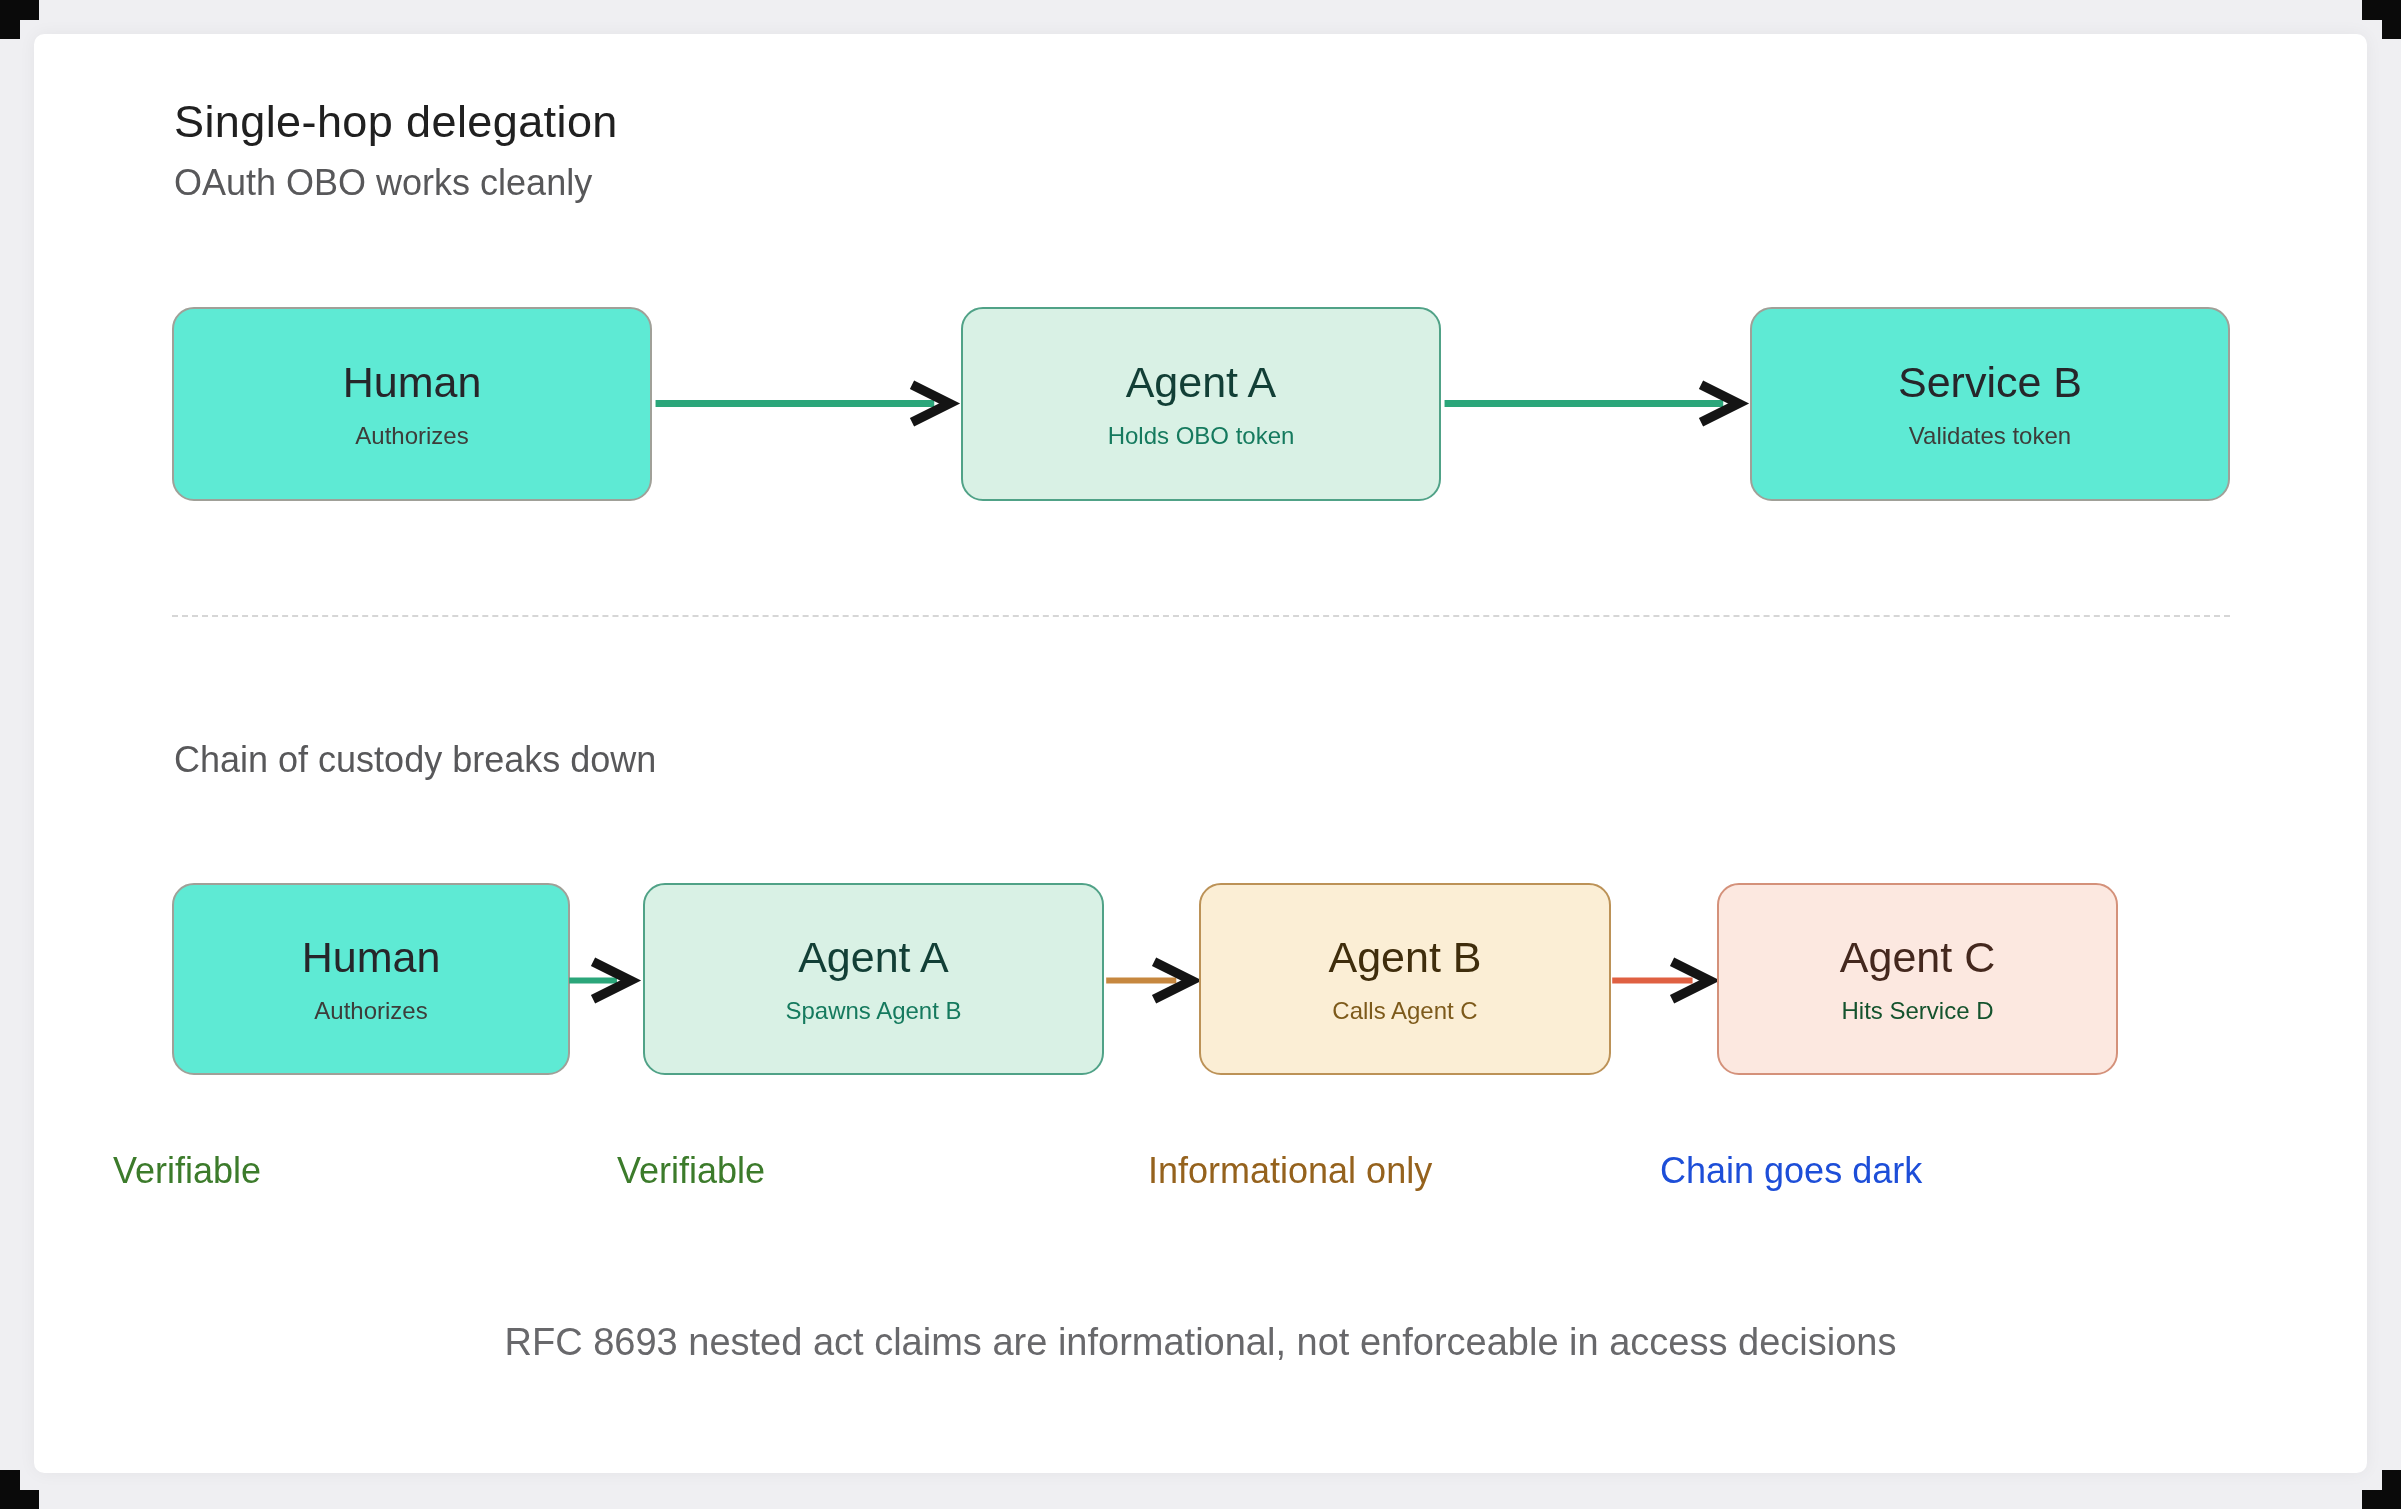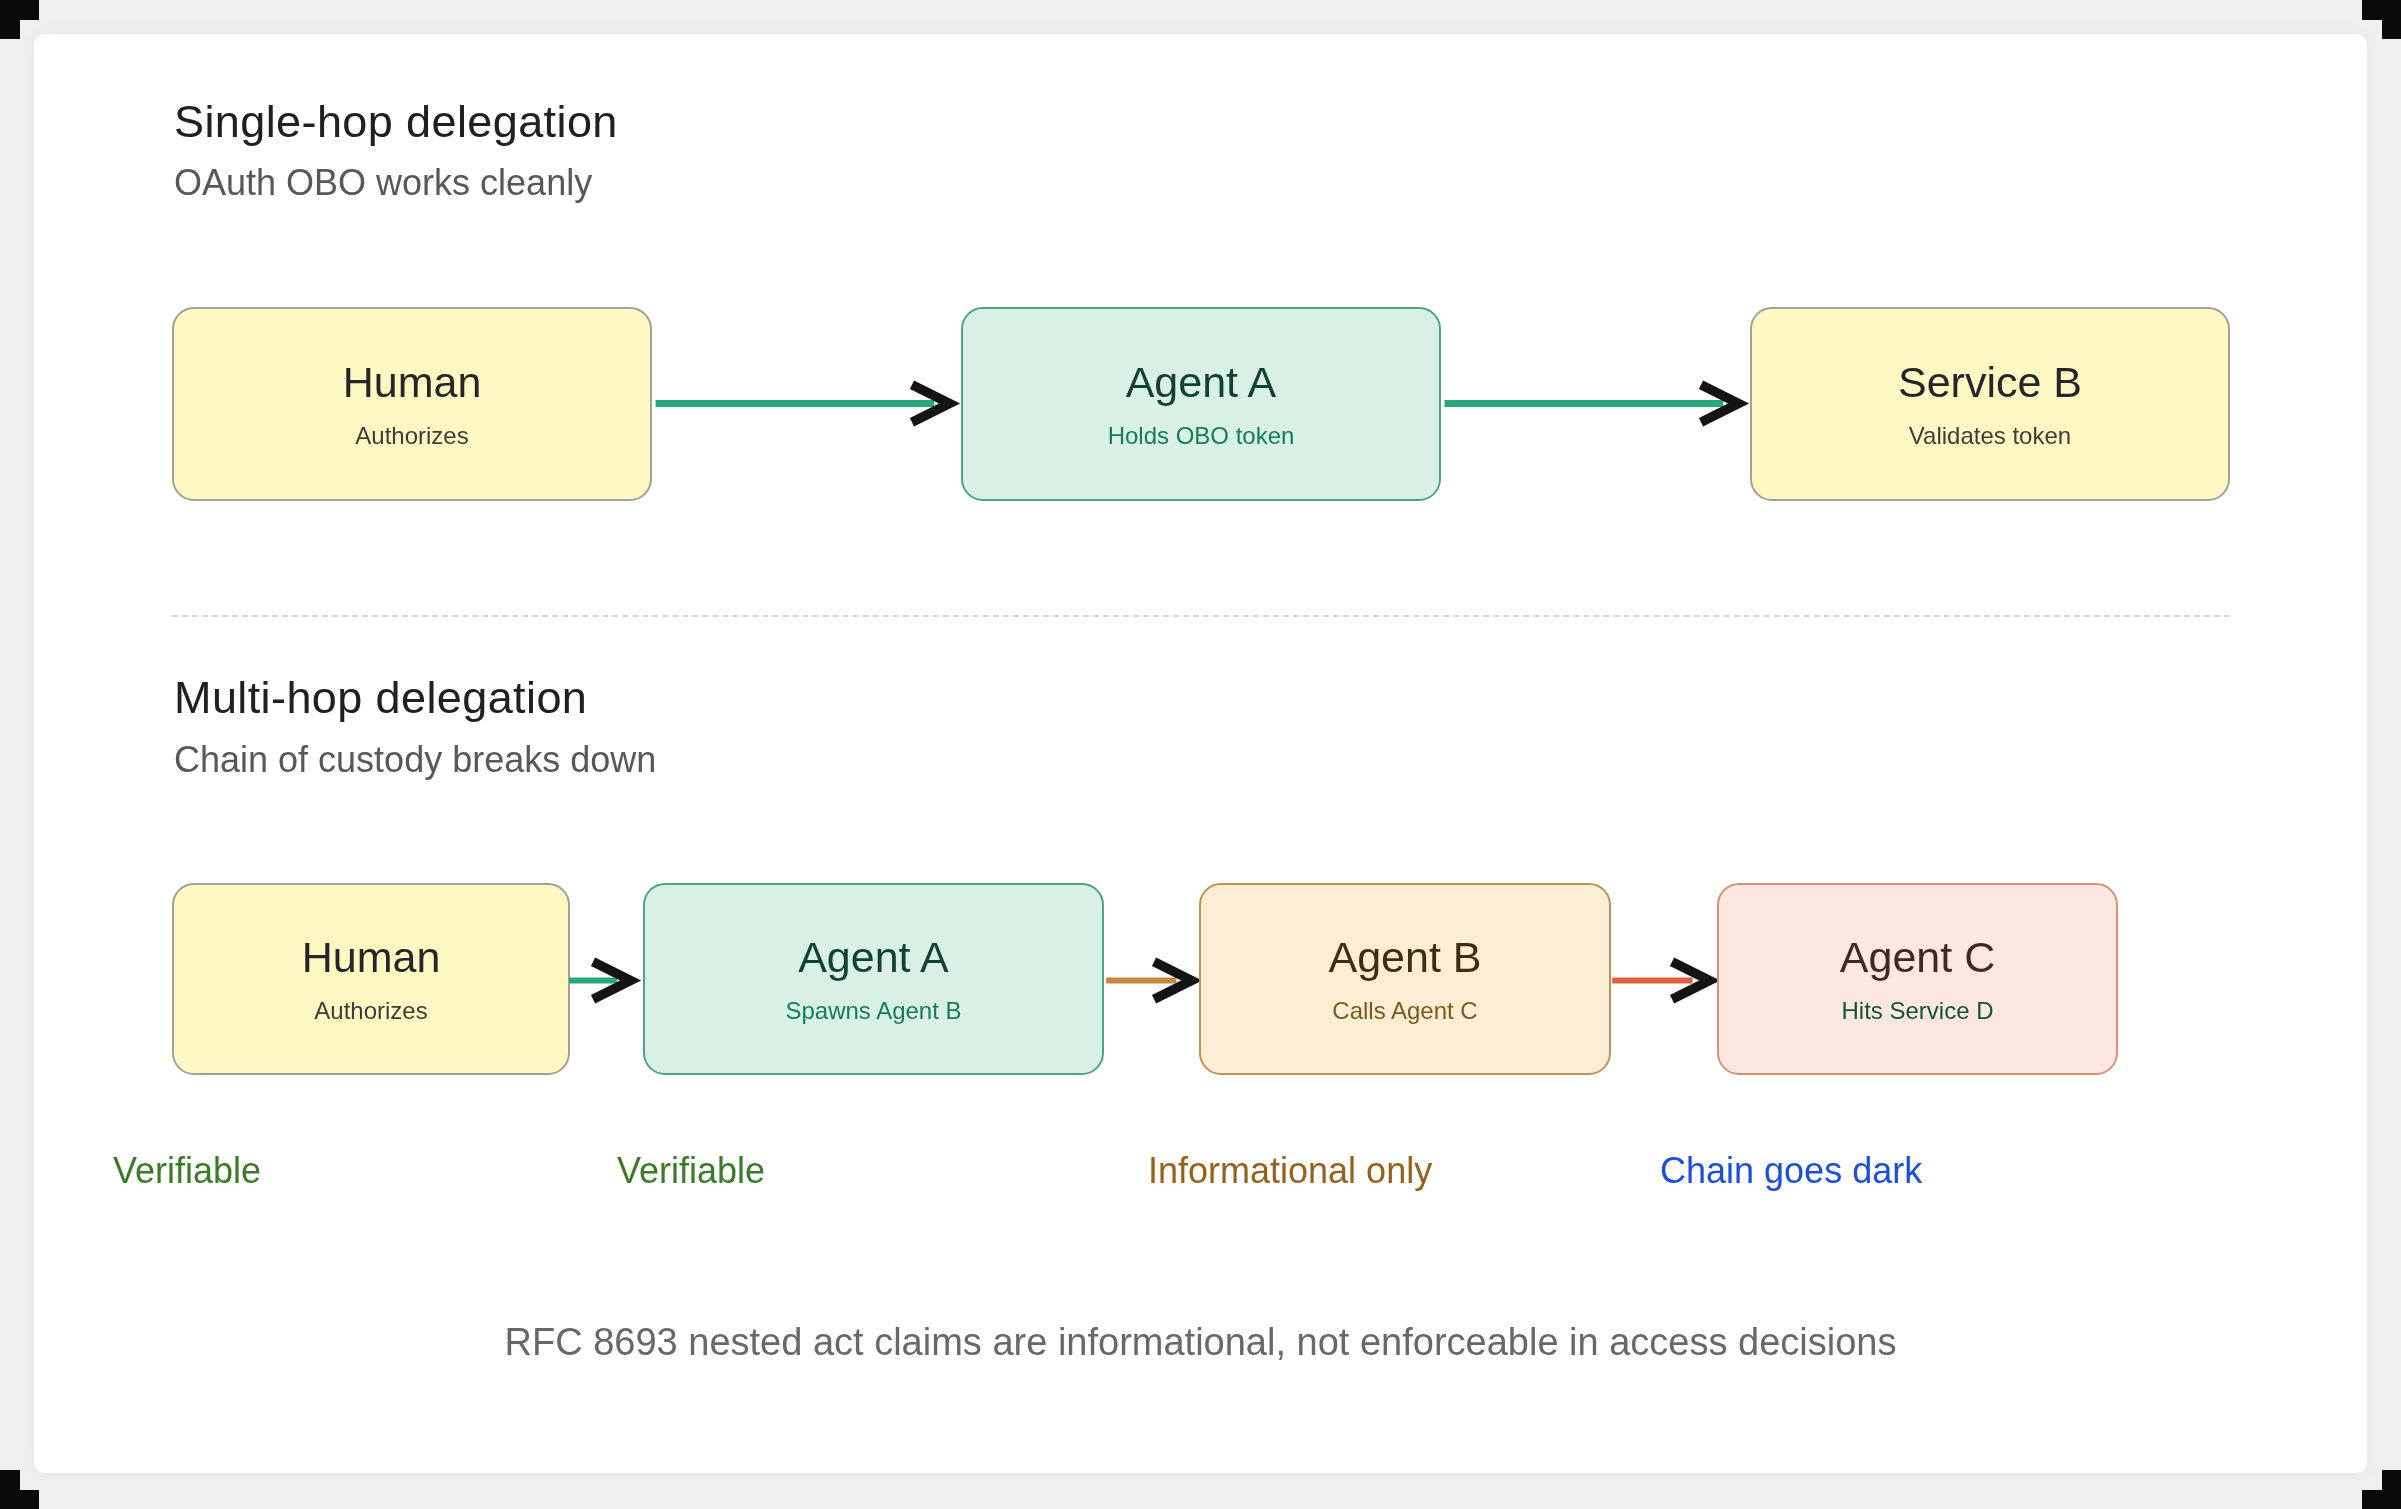--- a/index.html
+++ b/index.html
@@ -24,21 +24,21 @@
   .sec-sub{
     position:absolute;font-size:36px;line-height:1.2;color:#58585a;
   }
   .node{
     position:absolute;border-radius:22px;box-sizing:border-box;
     display:flex;flex-direction:column;align-items:center;justify-content:center;
     gap:17px;text-align:center;
   }
   .node .node-title{font-size:43px;line-height:1.1;}
   .node .node-sub{font-size:24px;line-height:1.1;}
-  .node.gray{background:#fef9c3;border:2.6px solid #a0a098;text-align:right;}
+  .node.gray{background:#5eead4;border:2.6px solid #a0a098;text-align:right;}
   .node.gray .node-title{color:#26262a;}
   .node.gray .node-sub{color:#3d3d3a;}
   .node.teal{background:#d9f1e5;border:2.6px solid #50a287;}
   .node.teal .node-title{color:#123f36;}
   .node.teal .node-sub{color:#157a5e;}
   .node.orange{background:#fbeed5;border:2.6px solid #bc9257;}
   .node.orange .node-title{color:#3f2d0c;}
   .node.orange .node-sub{color:#7d5a1b;}
   .node.pink{background:#fce8e0;border:2.6px solid #d4917a;}
   .node.pink .node-title{color:#44281e;}
@@ -96,21 +96,20 @@
     <polyline points="300,9 344,31 300,53" fill="none" stroke-width="11" stroke="#141414"></polyline>
   </svg>
 
   <div class="node gray" style="left:1750px;top:307px;width:480px;height:194px">
     <div class="node-title">Service B</div>
     <div class="node-sub">Validates token</div>
   </div>
 
   <div class="divider"></div>
 
-  <div class="sec-title" style="left:174px;top:672px">Multi-hop delegation</div>
   <div class="sec-sub" style="left:174px;top:738px">Chain of custody breaks down</div>
 
   <div class="node gray" style="left:172px;top:883px;width:398px;height:192px">
     <div class="node-title">Human</div>
     <div class="node-sub">Authorizes</div>
   </div>
 
   <svg class="arrow" style="left:569px;top:954px" width="72" height="53" viewBox="0 0 84 62">
     <line x1="0" y1="31" x2="56" y2="31" stroke-width="7" stroke="#2ba67a"></line>
     <polyline points="28,9 72,31 28,53" fill="none" stroke-width="11" stroke="#141414"></polyline>

